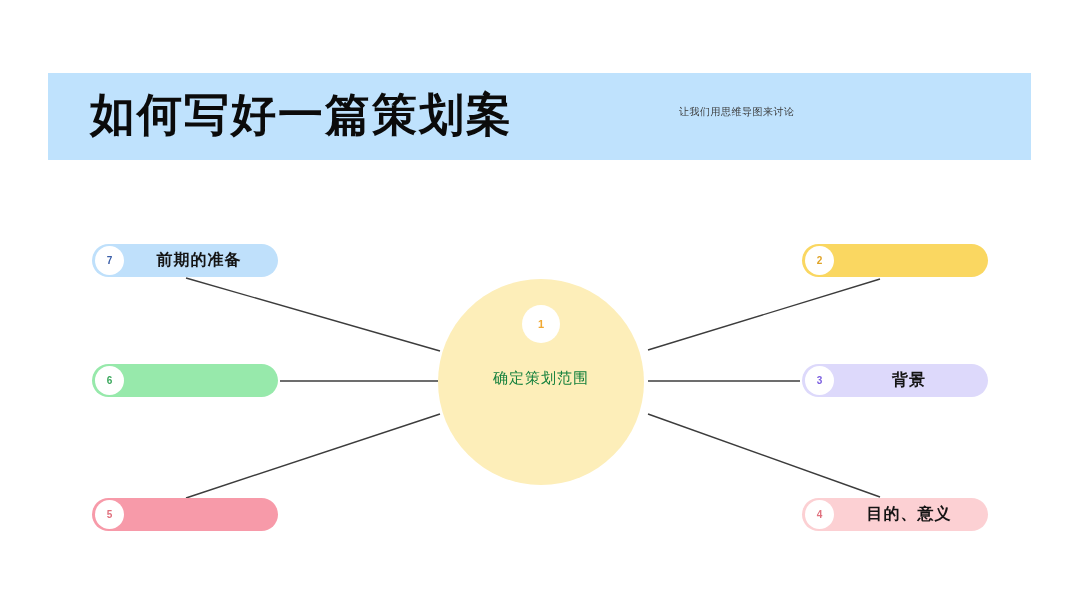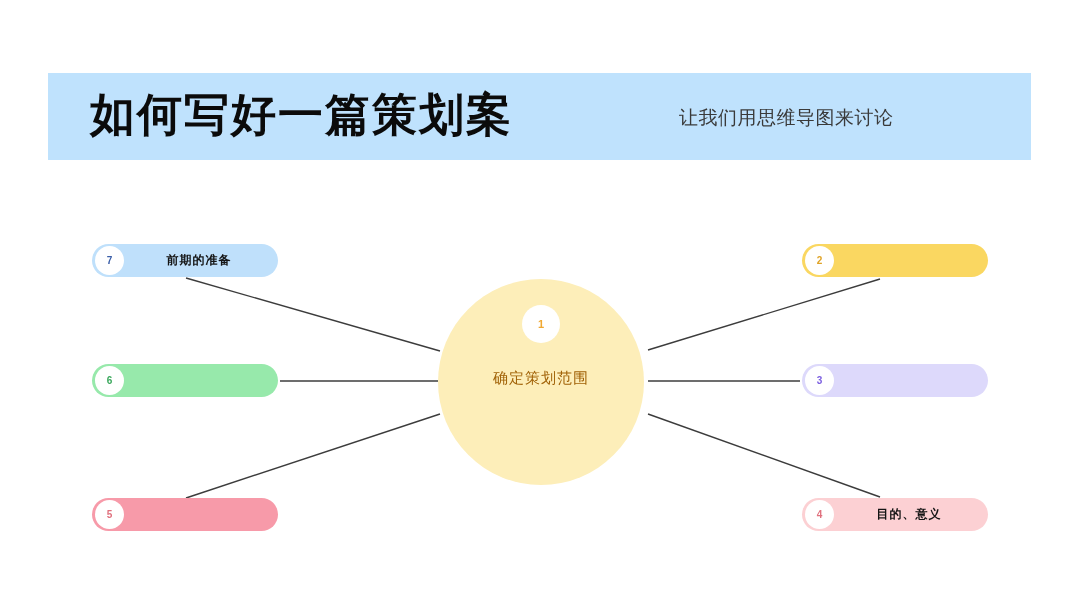--- a/index.html
+++ b/index.html
@@ -35,21 +35,21 @@
     font-weight: bold;
     color: #0b0b0b;
     letter-spacing: 2px;
     line-height: 62px;
     white-space: nowrap;
   }
   #page-subtitle {
     position: absolute;
     left: 679px;
     top: 105px;
-    font-size: 19px;
+    font-size: 10px;
     color: #3a3a3a;
     letter-spacing: 0.5px;
     white-space: nowrap;
   }
 
   
   #connectors {
     position: absolute;
     left: 0;
     top: 0;
@@ -87,21 +87,21 @@
     color: #f0a832;
   }
   #central-label {
     position: absolute;
     left: 0;
     top: 90px;
     width: 206px;
     text-align: center;
     font-size: 15px;
     font-weight: 500;
-    color: #a16207;
+    color: #15803d;
     letter-spacing: 1px;
   }
 
   
   .branch-node {
     position: absolute;
     width: 186px;
     height: 33px;
     border-radius: 17px;
   }
@@ -121,21 +121,21 @@
   }
   .branch-label {
     position: absolute;
     left: 36px;
     top: 0;
     width: 142px;
     height: 33px;
     display: flex;
     align-items: center;
     justify-content: center;
-    font-size: 12px;
+    font-size: 16px;
     font-weight: bold;
     color: #141414;
     letter-spacing: 1px;
     white-space: nowrap;
   }
 
   #node-2 { left: 802px; top: 244px; }
   #node-3 { left: 802px; top: 364px; }
   #node-4 { left: 802px; top: 498px; }
   #node-5 { left: 92px;  top: 498px; }
@@ -164,20 +164,21 @@
     <div id="central-badge" style="color: rgb(240, 168, 50);">1</div>
     <div id="central-label">确定策划范围</div>
   </div>
 
   <div class="branch-node" id="node-2" style="background: rgb(250, 215, 97);">
     <div class="branch-badge" style="color: rgb(224, 163, 38);">2</div>
   </div>
 
   <div class="branch-node" id="node-3" style="background: rgb(221, 217, 251);">
     <div class="branch-badge" style="color: rgb(123, 94, 224);">3</div>
+    <div class="branch-label">背景</div>
   </div>
 
   <div class="branch-node" id="node-4" style="background: rgb(252, 208, 211);">
     <div class="branch-badge" style="color: rgb(224, 112, 125);">4</div>
     <div class="branch-label">目的、意义</div>
   </div>
 
   <div class="branch-node" id="node-5" style="background: rgb(247, 154, 169);">
     <div class="branch-badge" style="color: rgb(224, 112, 125);">5</div>
   </div>

